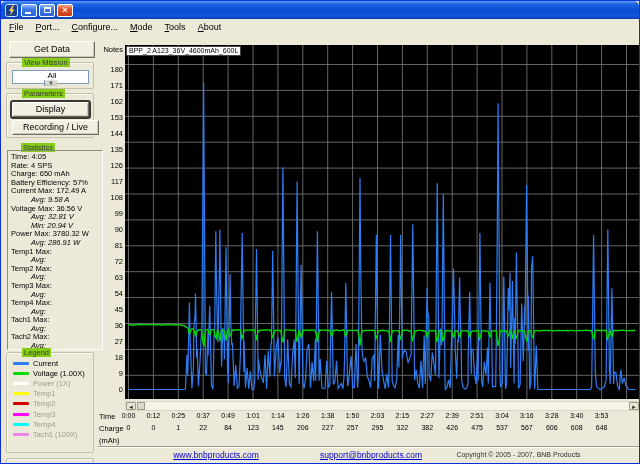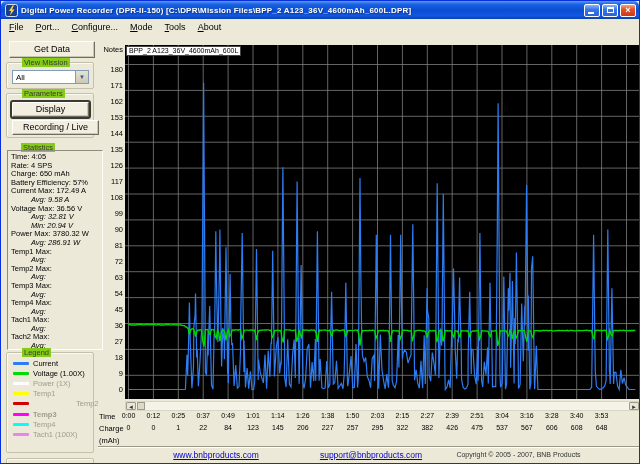--- a/index.html
+++ b/index.html
@@ -107,21 +107,20 @@
   .footer-copy { position:absolute; top:450px; font-size:7px; color:#333; text-align:center; }
 </style>
 </head>
 <body>
 
 <div class="titlebar">
   <svg class="app-icon" viewBox="0 0 13 13">
     <rect x="0.5" y="0.5" width="12" height="12" rx="2" fill="#1a3f8f" stroke="#cfe0ff"></rect>
     <polygon points="7.5,1.5 4,7 6.2,7 5,11.5 9.5,5.5 7,5.5 9,1.5" fill="#ffd24a"></polygon>
   </svg>
-  <span class="title-text">Digital Power Recorder (DPR-II-150) [C:\DPR\Mission Files\BPP_2 A123_36V_4600mAh_600L.DPR]</span>
   <div class="caption-btns">
     <div class="cap-btn">
         <span class="cap-min-glyph"></span>
       </div>
     <div class="cap-btn">
         <span class="cap-rest-glyph"></span>
       </div>
     <div class="cap-btn close">
         <span>×</span>
       </div>
@@ -134,21 +133,21 @@
     <span class="menu-item"><u>C</u>onfigure...</span>
     <span class="menu-item"><u>M</u>ode</span>
     <span class="menu-item"><u>T</u>ools</span>
     <span class="menu-item"><u>A</u>bout</span>
   </div>
 
 <button class="xp-btn" style="left:8px; top:40px; width:86px; height:17px;">Get Data</button>
 
 <div class="groupbox" style="left:5px; top:61px; width:88px; height:27px;">
   <span class="gb-label">View Mission</span>
-  <div class="combo" style="left:5px; top:7px; width:77px; height:14px;">
+  <div class="combo" style="left:5px; top:7px; width:77px; height:14px;flex-direction:column;">
     <span class="combo-value">All</span>
     <span class="combo-arrow">▼</span>
   </div>
 </div>
 
 <div class="groupbox" style="left:5px; top:92px; width:88px; height:45px;">
   <span class="gb-label">Parameters</span>
   <button class="xp-btn default-focus" style="left:5px; top:8px; width:77px; height:15px;">Display</button>
   <button class="xp-btn" style="left:5px; top:26px; width:87px; height:15px;">Recording / Live</button>
 </div>
@@ -193,25 +192,25 @@
       <span class="legend-label">Voltage  (1.00X)</span>
     </div>
     <div class="legend-item" style="top: 25.4px;">
       <span class="legend-swatch" style="background: rgb(255, 255, 255);"></span>
       <span class="legend-label off">Power  (1X)</span>
     </div>
     <div class="legend-item" style="top: 35.6px;">
       <span class="legend-swatch" style="background: rgb(255, 255, 0);"></span>
       <span class="legend-label off">Temp1</span>
     </div>
-    <div class="legend-item" style="top: 45.8px; gap: 43px;">
+    <div class="legend-item" style="top: 45.8px;">
       <span class="legend-swatch" style="background: rgb(212, 0, 0);"></span>
       <span class="legend-label off">Temp2</span>
     </div>
-    <div class="legend-item" style="top: 56px; font-weight: bold;">
+    <div class="legend-item" style="top: 56px;">
       <span class="legend-swatch" style="background: rgb(255, 0, 255);"></span>
       <span class="legend-label off">Temp3</span>
     </div>
     <div class="legend-item" style="top: 66.2px;">
       <span class="legend-swatch" style="background: rgb(0, 255, 255);"></span>
       <span class="legend-label off">Temp4</span>
     </div>
     <div class="legend-item" style="top: 76.4px;">
       <span class="legend-swatch" style="background: rgb(238, 130, 238);"></span>
       <span class="legend-label off">Tach1  (100X)</span>

